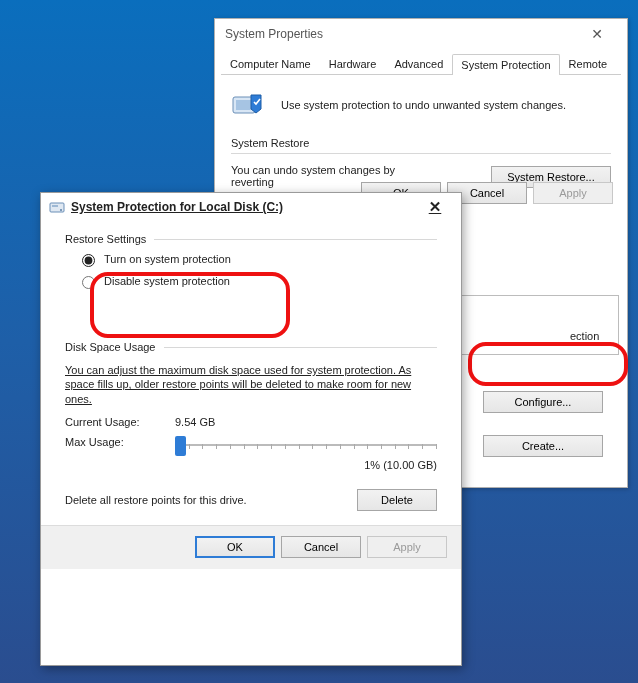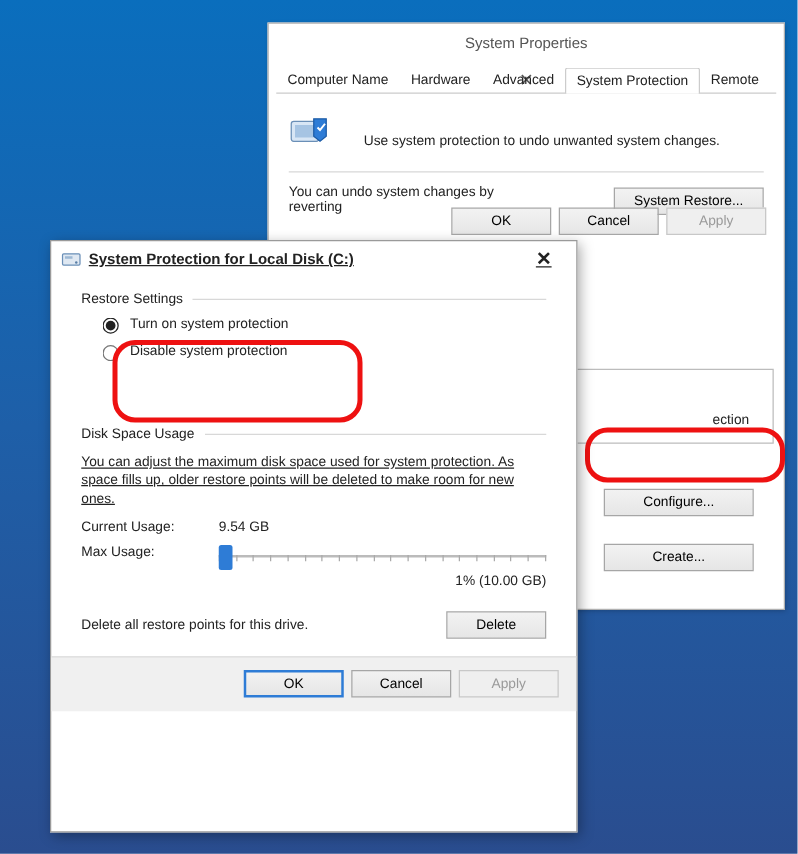--- a/index.html
+++ b/index.html
@@ -1,27 +1,27 @@
 <!DOCTYPE html>
 <html><head>
 <meta charset="utf-8">
 <style>
   * { box-sizing: border-box; font-family: "Segoe UI", Tahoma, sans-serif; }
   body { margin: 0; width: 638px; height: 683px; background: linear-gradient(180deg, #0a6ebd 0%, #1e5fa8 50%, #2a4d8f 100%); overflow: hidden; position: relative; }
 
   
   .back-win { position: absolute; left: 214px; top: 18px; width: 414px; height: 470px; background: #fff; border: 1px solid #b0b0b0; box-shadow: 1px 1px 4px rgba(0,0,0,.25); }
-  .bw-title { height: 30px; line-height: 30px; padding: 0 10px; color: #555; font-size: 12px; display: flex; justify-content: space-between; align-items: center; flex-direction: column; }
+  .bw-title { height: 30px; line-height: 30px; padding: 0 10px; color: #555; font-size: 12px; display: flex; justify-content: space-between; align-items: center; }
   .bw-close { width: 40px; text-align: center; color: #555; font-size: 14px; }
   .bw-tabs { margin: 4px 6px 0 6px; display: flex; border-bottom: 1px solid #ccc; font-size: 11px; }
   .bw-tab { padding: 4px 8px; border: 1px solid transparent; border-bottom: none; color: #222; }
   .bw-tab.active { background: #fff; border-color: #ccc; border-radius: 2px 2px 0 0; position: relative; top: 1px; }
   .bw-body { padding: 10px 16px 10px 16px; font-size: 11px; color: #222; position: relative; }
   .shield-icon { display:inline-block; width:34px; height:28px; vertical-align:middle; margin-right:8px; }
-  .bw-intro { display:flex; align-items:flex-end; gap:18px; margin: 6px 0 18px 0; }
+  .bw-intro { display:flex; align-items:center; gap:8px; margin: 6px 0 18px 0; }
   .grp-label { font-size: 11px; color: #222; margin-bottom: 2px; }
   .grp-line { height:1px; background:#d8d8d8; margin: 4px 0 10px 0; }
   .bw-restore-row { display:flex; align-items:flex-end; justify-content:space-between; gap:20px; margin-bottom:14px;}
   .win-btn { background: linear-gradient(#f2f2f2,#e6e6e6); border:1px solid #a6a6a6; font-size:11px; height:22px; padding: 0 10px; min-width:120px; }
   .win-btn.disabled { color:#9a9a9a; border-color:#c8c8c8; background:#efefef; }
   .bw-drivebox { position:absolute; left:24px; top:220px; width:380px; height:60px; background:#fff; border:1px solid #bcbcbc; overflow:hidden;}
   .bw-footer { position:absolute; left:0; right:0; bottom:8px; display:flex; justify-content:flex-end; gap:6px; padding:0 14px;}
   .bw-configure { position:absolute; left:268px; top:316px; }
   .bw-create   { position:absolute; left:268px; top:360px; }
   .bw-t-text   { position:absolute; left:228px; top:365px; font-size:11px; }
@@ -80,20 +80,21 @@
         <svg viewBox="0 0 34 28">
             <rect x="2" y="6" width="22" height="16" rx="2" fill="#d8e6f5" stroke="#6a8fb7"></rect>
             <rect x="5" y="9" width="16" height="10" fill="#a6c4e3"></rect>
             <path d="M20 4 L30 4 L30 18 L25 22 L20 18 Z" fill="#2e7cd6" stroke="#1d5ca6"></path>
             <path d="M23 11 l2 2 l4 -5" stroke="#fff" stroke-width="1.6" fill="none"></path>
           </svg>
       </span>
       <span>Use system protection to undo unwanted system changes.</span>
     </div>
 
+    <div class="grp-label">System Restore</div>
     <div class="grp-line"></div>
     <div class="bw-restore-row">
       <span style="max-width:200px;">You can undo system changes by reverting</span>
       <button class="win-btn">System Restore...</button>
     </div>
 
     <div class="bw-drivebox">
       <div style="padding:34px 0 0 330px; font-size:11px;">ection</div>
     </div>
 

